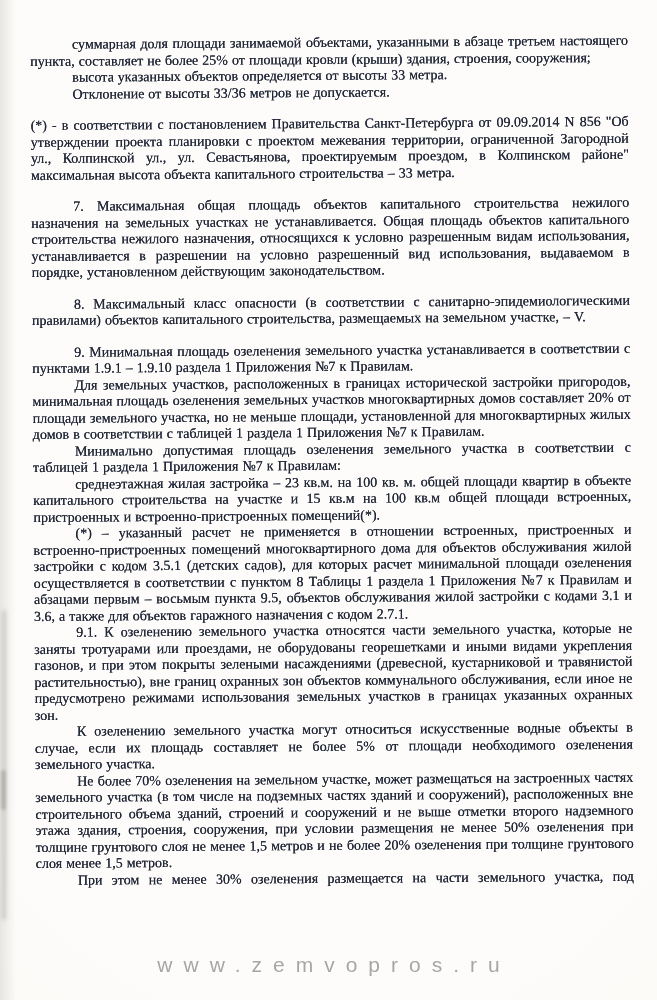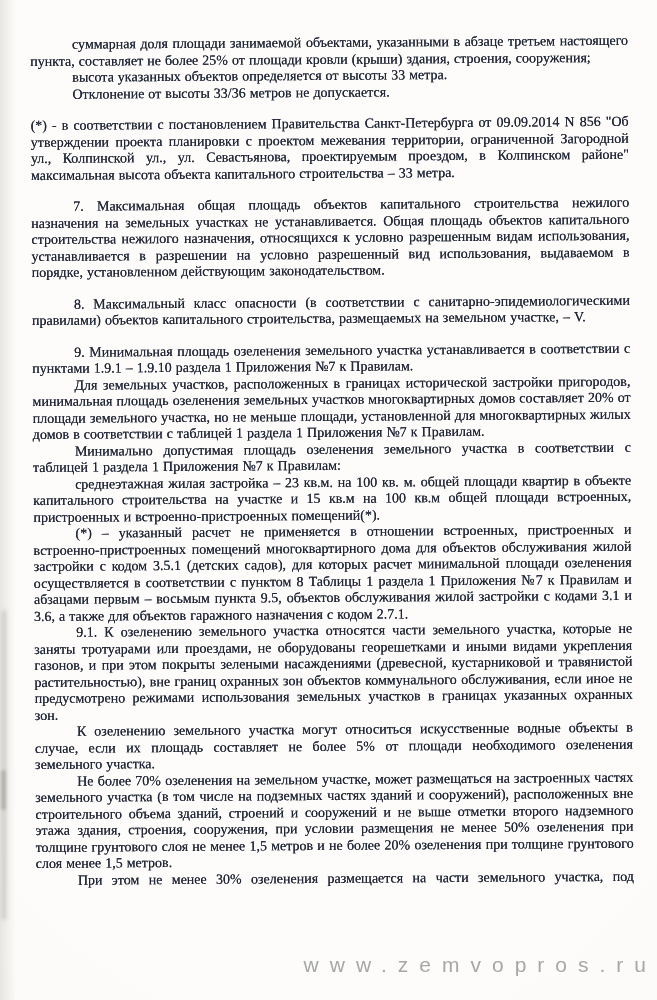--- a/index.html
+++ b/index.html
@@ -61,21 +61,21 @@
     text-indent: 42px;
   }
   .content p.no-indent { text-indent: 0; }
   .content p.gap { margin-top: 15px; }
   .content p.justify-last { text-align-last: justify; }
   .watermark {
     position: absolute;
     left: 0;
     right: 0;
     top: 953px;
-    text-align: right;
+    text-align: center;
     font-family: "Liberation Sans", sans-serif;
     font-size: 21px;
     font-weight: 400;
     letter-spacing: 11px;
     padding-left: 11px; 
     color: var(--wm, #a9a9a9);
     text-shadow: 0.6px 0.8px 0 #ffffff;
   }
 </style>
 </head>

